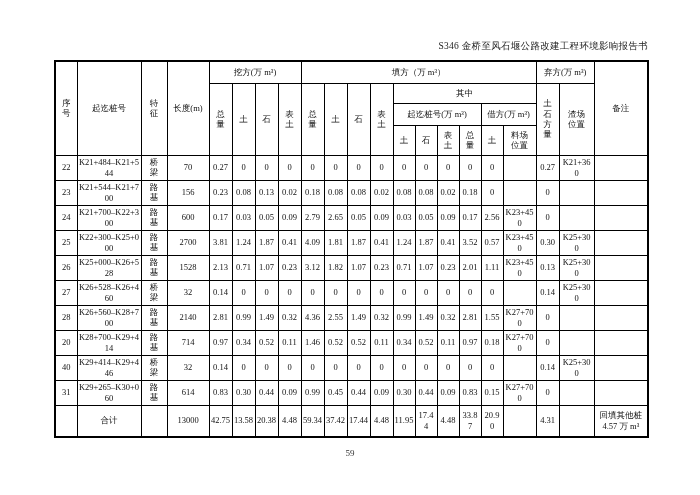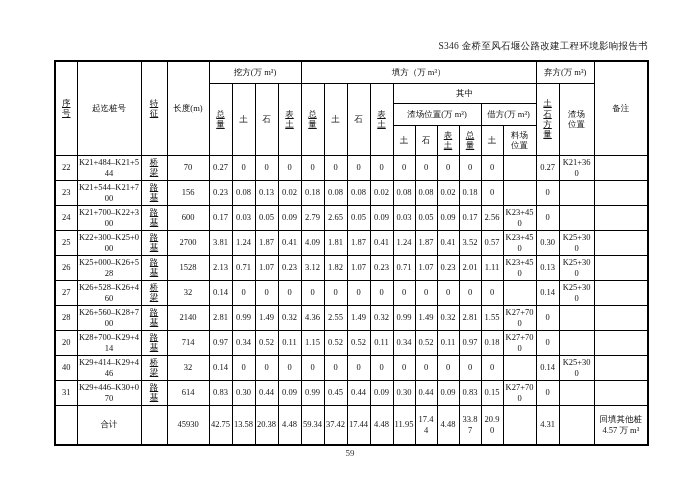--- a/index.html
+++ b/index.html
@@ -25,29 +25,29 @@
     font-size:8.5px;
     line-height:1.25;
     text-align:center;
     vertical-align:middle;
     padding:0 1px;
     word-break:break-all;
     overflow:hidden;
     color:#111;
   }
   
-  .v  { display:inline-block; width:1.05em; word-break:break-all; line-height:1.2;text-decoration:underline; }
+  .v  { display:inline-block; width:1.05em; word-break:break-all; line-height:1.2; }
   .v2 { display:inline-block; width:2.2em;  word-break:break-all; line-height:1.2;text-align:center; }
 
   thead tr.h1 { height:22px; }
   thead tr.h2 { height:20px; }
   thead tr.h3 { height:22px; }
   thead tr.h4 { height:30px; }
   tbody tr { height:25px; }
-  tbody tr.total-row { height:40px; }
+  tbody tr.total-row { height:32px; }
 
   .page-number {
     position:absolute; top:448px; left:0; width:100%;
     text-align:center; font-size:9px; color:#333;font-family:Liberation Serif, serif;
   }
 </style>
 </head>
 <body>
 
 <div class="page">
@@ -96,21 +96,21 @@
         <th rowspan="3"><span class="v">表土</span></th>
         <th rowspan="3"><span class="v">总量</span></th>
         <th rowspan="3">土</th>
         <th rowspan="3">石</th>
         <th rowspan="3"><span class="v">表土</span></th>
         <th colspan="6">其中</th>
         <th rowspan="3"><span class="v">土石方量</span></th>
         <th rowspan="3"><span class="v2">渣场位置</span></th>
       </tr>
       <tr class="h3">
-        <th colspan="4">渣场位置(万 m³)</th>
+        <th colspan="4">起迄桩号(万 m³)</th>
         <th colspan="2">借方(万 m³)</th>
       </tr>
       <tr class="h4">
         <th>土</th>
         <th>石</th>
         <th><span class="v">表土</span></th>
         <th><span class="v">总量</span></th>
         <th>土</th>
         <th><span class="v2">料场位置</span></th>
       </tr>
@@ -279,21 +279,21 @@
         </tr>
         <tr>
           <td>20</td>
           <td>K28+700–K29+414</td>
           <td><span class="v">路基</span></td>
           <td>714</td>
           <td>0.97</td>
           <td>0.34</td>
           <td>0.52</td>
           <td>0.11</td>
-          <td>1.15</td>
+          <td>1.46</td>
           <td>0.52</td>
           <td>0.52</td>
           <td>0.11</td>
           <td>0.34</td>
           <td>0.52</td>
           <td>0.11</td>
           <td>0.97</td>
           <td>0.18</td>
           <td>K27+700</td>
           <td>0</td>
@@ -318,21 +318,21 @@
           <td>0</td>
           <td>0</td>
           <td>0</td>
           <td></td>
           <td>0.14</td>
           <td>K25+300</td>
           <td></td>
         </tr>
         <tr>
           <td>31</td>
-          <td>K29+446–K30+070</td>
+          <td>K29+265–K30+060</td>
           <td><span class="v">路基</span></td>
           <td>614</td>
           <td>0.83</td>
           <td>0.30</td>
           <td>0.44</td>
           <td>0.09</td>
           <td>0.99</td>
           <td>0.45</td>
           <td>0.44</td>
           <td>0.09</td>
@@ -343,21 +343,21 @@
           <td>0.15</td>
           <td>K27+700</td>
           <td>0</td>
           <td></td>
           <td></td>
         </tr>
         <tr class="total-row">
           <td></td>
           <td>合计</td>
           <td></td>
-          <td>45930</td>
+          <td>13000</td>
           <td>42.75</td>
           <td>13.58</td>
           <td>20.38</td>
           <td>4.48</td>
           <td>59.34</td>
           <td>37.42</td>
           <td>17.44</td>
           <td>4.48</td>
           <td>11.95</td>
           <td>17.44</td>

